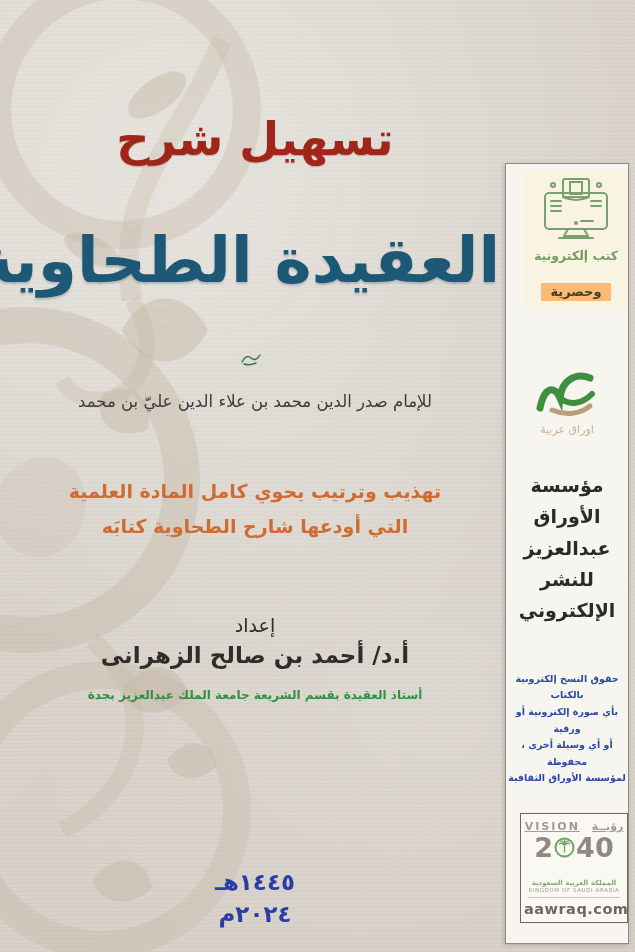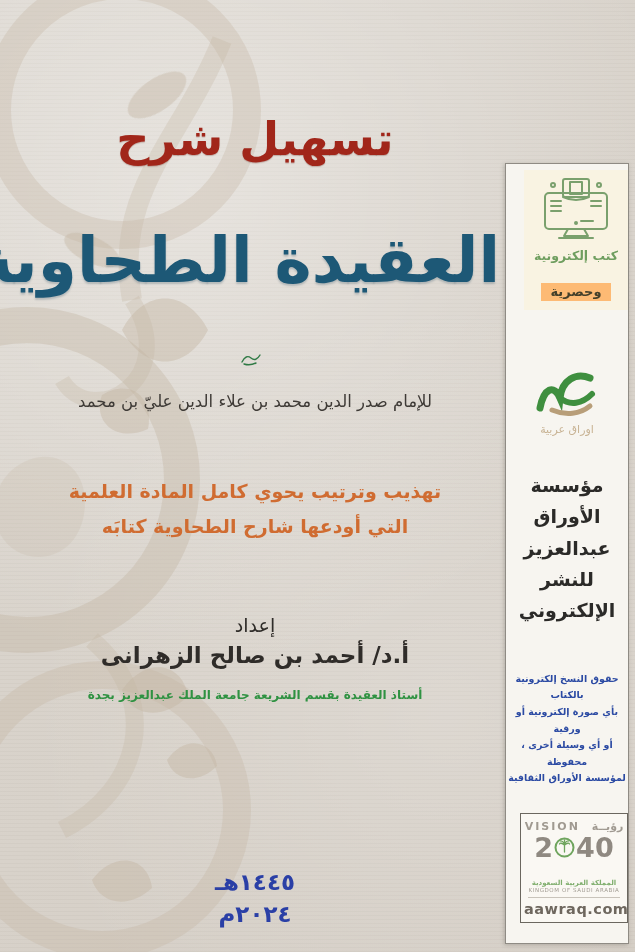--- a/index.html
+++ b/index.html
@@ -44,21 +44,21 @@
     font-weight:bold; padding:1px 9px 2px; margin-top:20px; }
   .awraq { margin-top:58px; text-align:center; }
   .awraq-caption { color:#c8b394; font-size:11px; margin-top:1px; }
   .publisher-name { margin-top:34px; font-size:19px; font-weight:bold; color:#2b2a28;
     line-height:1.65; text-align:center; }
   .copyright { margin-top:44px; font-size:9.5px; font-weight:bold; color:#2b4aa3;
     line-height:1.75; text-align:center; }
   .vision-box { margin-top:auto; margin-bottom:20px; width:108px; border:1px solid #6b675f;
     background:#faf8f3; padding:6px 3px 5px; text-align:center; direction:ltr; }
   .vision-row { display:flex; justify-content:center; align-items:baseline; gap:12px;
-    font-size:11px; color:#a09a91; letter-spacing:2px; font-weight:bold; }
+    font-size:11px; color:#a09a91; letter-spacing:2px; font-weight:bold;text-decoration:underline; }
   .vision-row .ar { letter-spacing:0; font-size:11px; }
   .vision-year { display:flex; justify-content:center; align-items:center; gap:1px;
     font-size:27px; font-weight:bold; color:#8f8981; line-height:1; margin-top:1px; }
   .kingdom-ar { font-size:7px; color:#7fae6d; font-weight:bold; margin-top:18px; }
   .kingdom-en { font-size:5.5px; color:#a09a91; letter-spacing:.6px; }
   .vision-divider { border:0; border-top:1px solid #c9c4bb; margin:4px 4px 3px; }
   .website { font-size:14.5px; font-weight:bold; color:#6e675e; letter-spacing:.5px; }
 </style>
 </head>
 <body>

